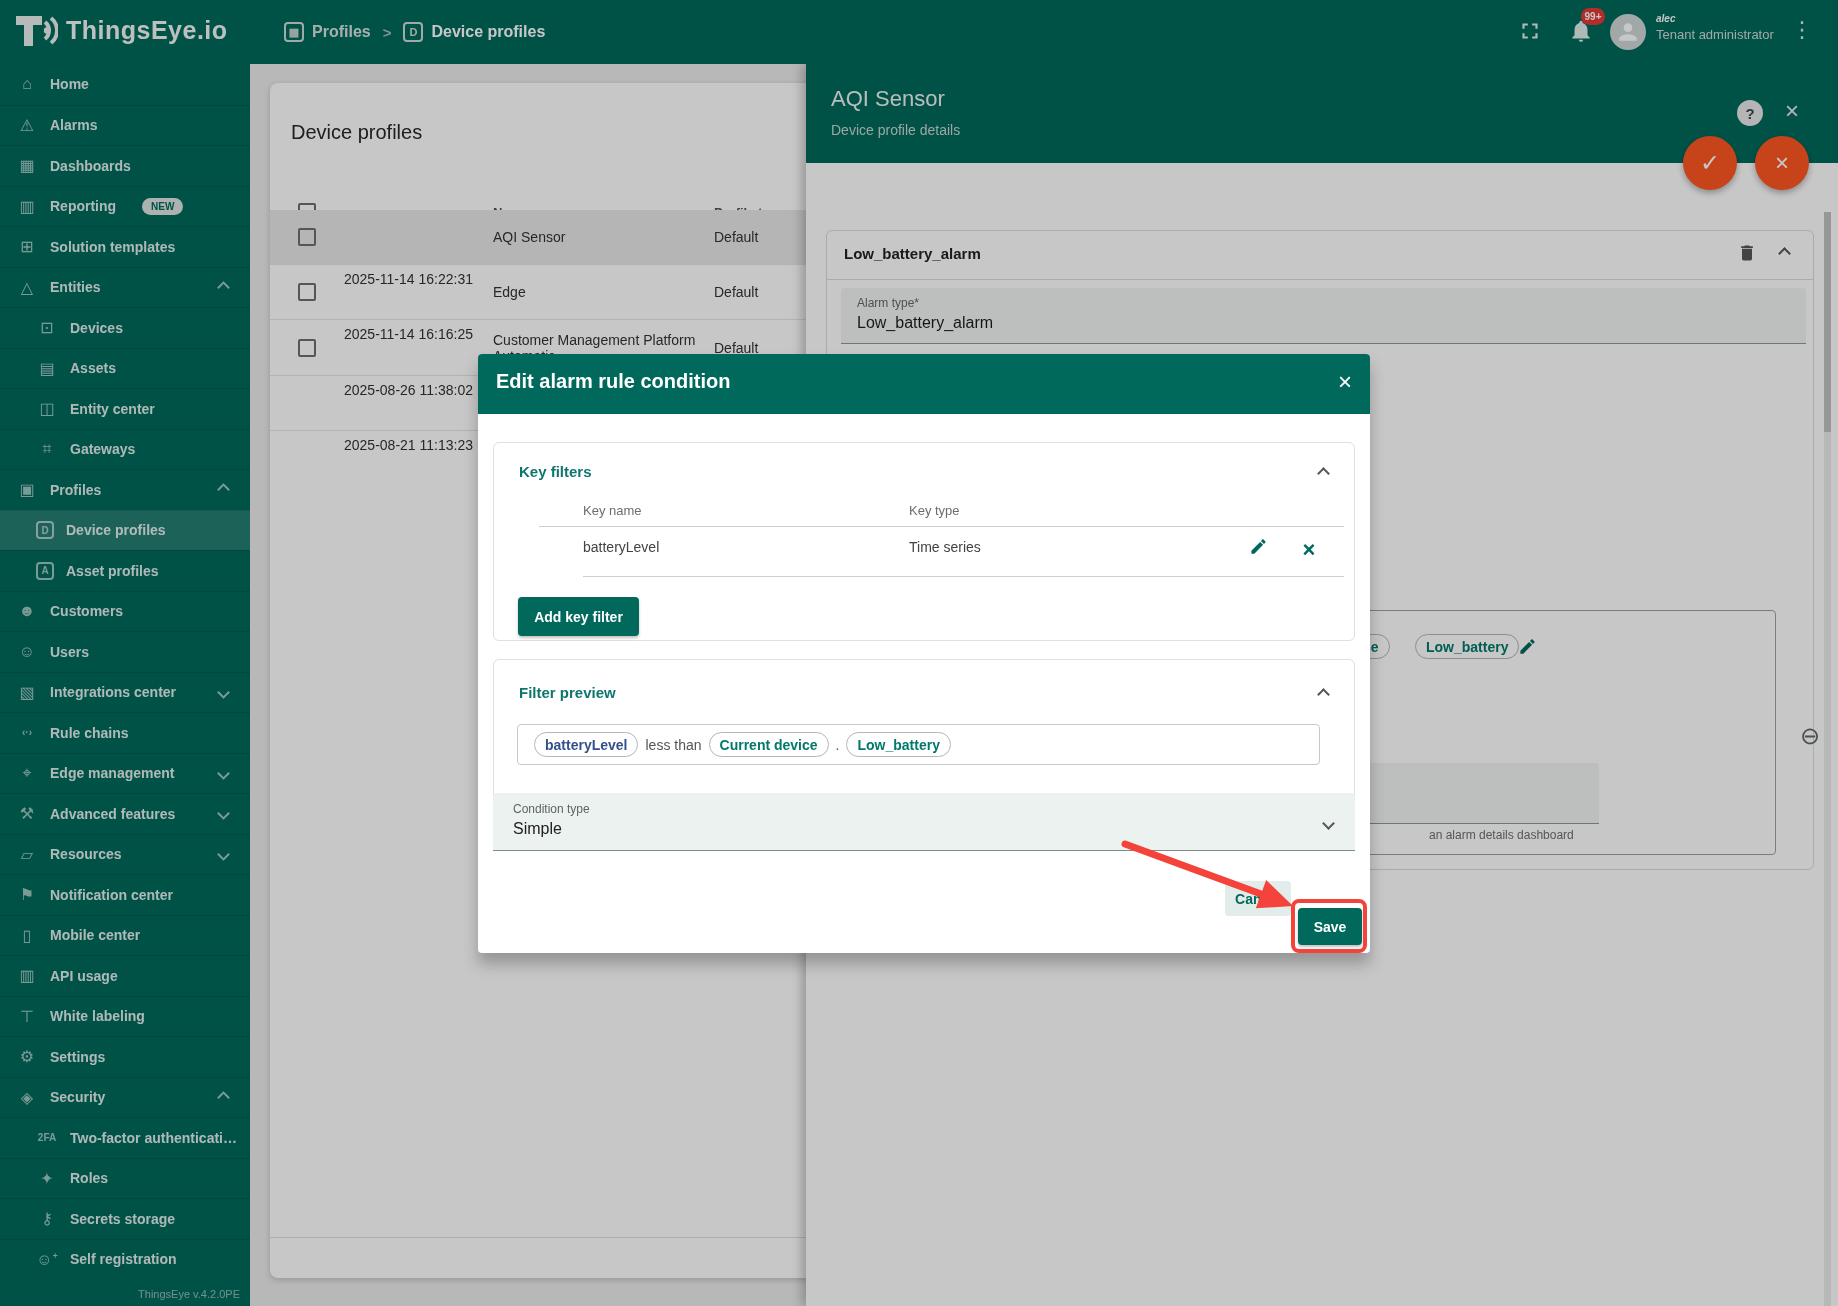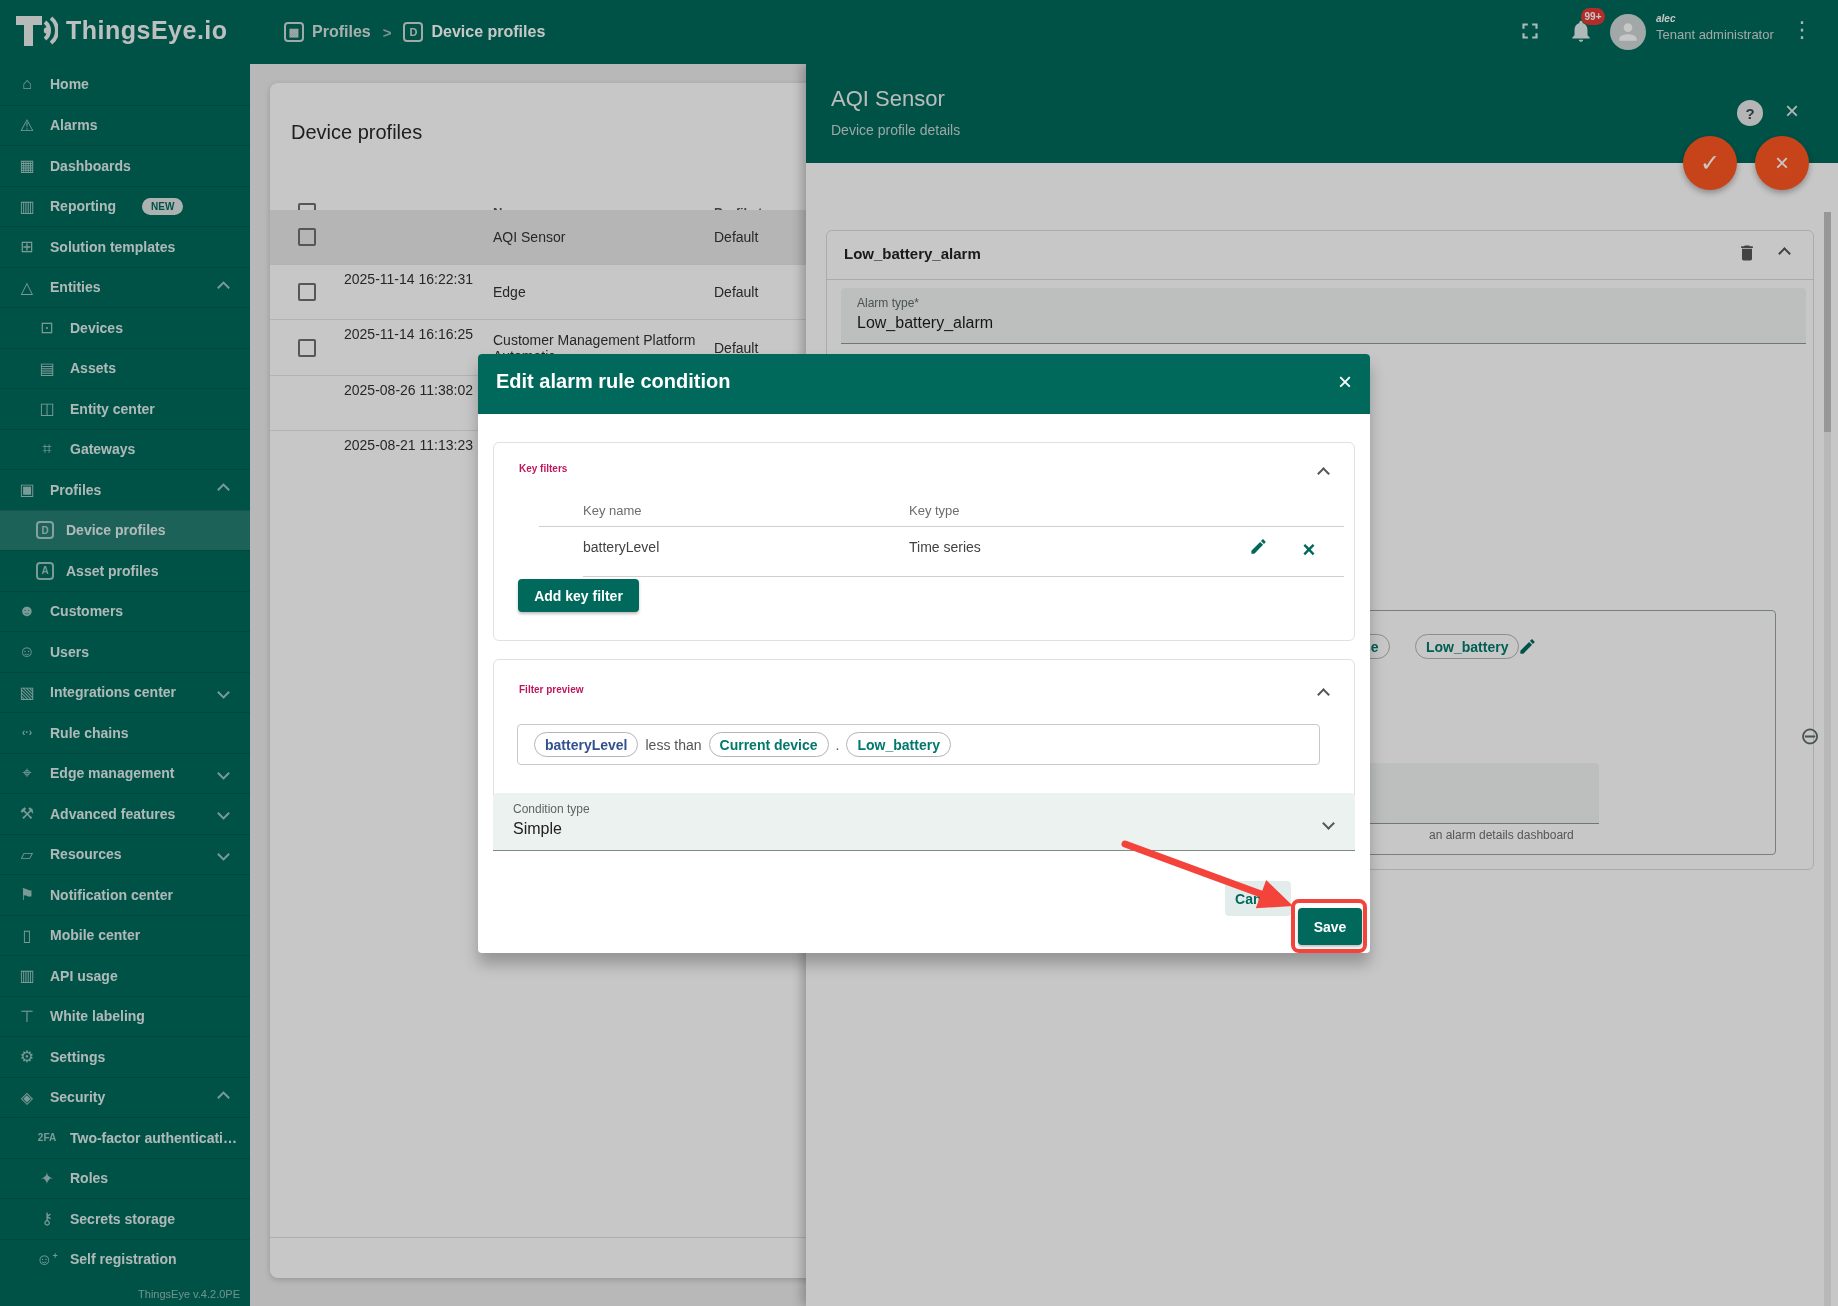--- a/index.html
+++ b/index.html
@@ -102,21 +102,21 @@
   .helper-txt { position:absolute; left:602px; top:597px; font-size:12px; color:#6f6f6f; z-index:11; }
 
   
   .backdrop { position:absolute; inset:0; background:rgba(0,0,0,.22); z-index:40; }
   .modal { position:absolute; left:478px; top:354px; width:892px; height:599px; background:#fff;
            border-radius:4px; box-shadow:0 11px 15px rgba(0,0,0,.25); z-index:50; }
   .modal-head { position:absolute; left:0; top:0; width:100%; height:60px; background:#00695c; border-radius:4px 4px 0 0; }
   .modal-title { position:absolute; left:18px; top:16px; font-size:20px; font-weight:bold; color:#fff; }
   .modal-close { position:absolute; right:18px; top:14px; font-size:24px; color:#fff; }
   .m-card { position:absolute; left:15px; width:862px; border:1px solid #e0e0e0; border-radius:6px; background:#fff; }
-  .m-card-title { position:absolute; left:25px; top:20px; font-size:10px; font-weight:bold; color:#be185d; }
+  .m-card-title { position:absolute; left:25px; top:20px; font-size:15px; font-weight:bold; color:#0f766e; }
   .m-chev { position:absolute; right:26px; top:26px; color:#555; }
   .kf-colhead { position:absolute; top:60px; font-size:13px; color:#6d6d6d; }
   .kf-divider { position:absolute; left:45px; right:10px; top:83px; border-top:1px solid #cfcfcf; }
   .kf-cell { position:absolute; top:96px; font-size:14px; color:#424242; }
   .kf-rowline { position:absolute; left:89px; right:10px; top:133px; border-top:1px solid #cfcfcf; }
   .kf-act { position:absolute; top:94px; width:22px; height:22px; }
   .btn { display:flex; align-items:center; justify-content:center; border-radius:4px; font-weight:bold; font-size:14px; }
   .btn.primary { background:#00695c; color:#fff; box-shadow:0 2px 3px rgba(0,0,0,.25); }
   .btn.flat { background:#e2edeb; color:#00695c; }
   .chips-box { position:absolute; left:23px; top:64px; width:803px; height:41px; border:1px solid #c9c9c9;
@@ -424,21 +424,21 @@
       <div class="kf-divider"></div>
       <span class="kf-cell" style="left:89px;">batteryLevel</span>
       <span class="kf-cell" style="left:415px;">Time series</span>
       <span class="kf-act pencil-ic" style="left:755px;">
         <svg viewBox="0 0 24 24">
             <path d="M3 17.25V21h3.75L17.8 9.94l-3.75-3.75L3 17.25zM20.7 7.04c.39-.39.39-1.02 0-1.41l-2.34-2.34c-.39-.39-1.02-.39-1.41 0l-1.83 1.83 3.75 3.75 1.83-1.83z"></path>
           </svg>
       </span>
       <span class="kf-act" style="left:804px; color:#00695c; font-size:22px; font-weight:bold; text-align:center;">×</span>
       <div class="kf-rowline"></div>
-      <div class="btn primary" style="position:absolute; left:24px; top:136px; width:121px; height:33px;">Add key filter</div>
+      <div class="btn primary" style="position:absolute; left:24px; top:154px; width:121px; height:39px;">Add key filter</div>
     </div>
 
     <div class="m-card" style="top:305px; height:141px;">
       <span class="m-card-title" style="top:24px;">Filter preview</span>
       <span class="m-chev chev up" style="top:30px;"></span>
       <div class="chips-box">
         <span class="chip blue">batteryLevel</span>
         <span class="op-text">less than</span>
         <span class="chip teal">Current device</span>
         <span class="op-text">.</span>

